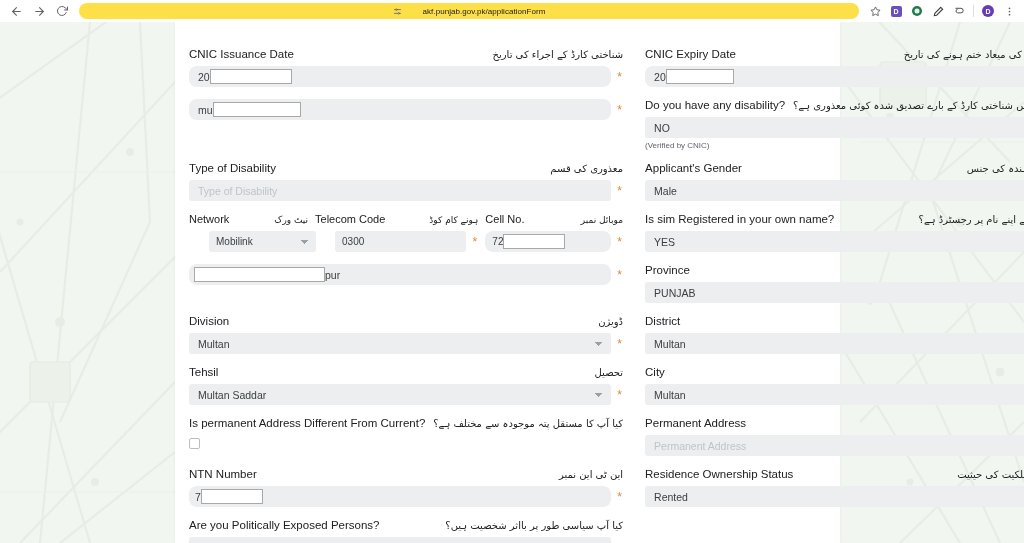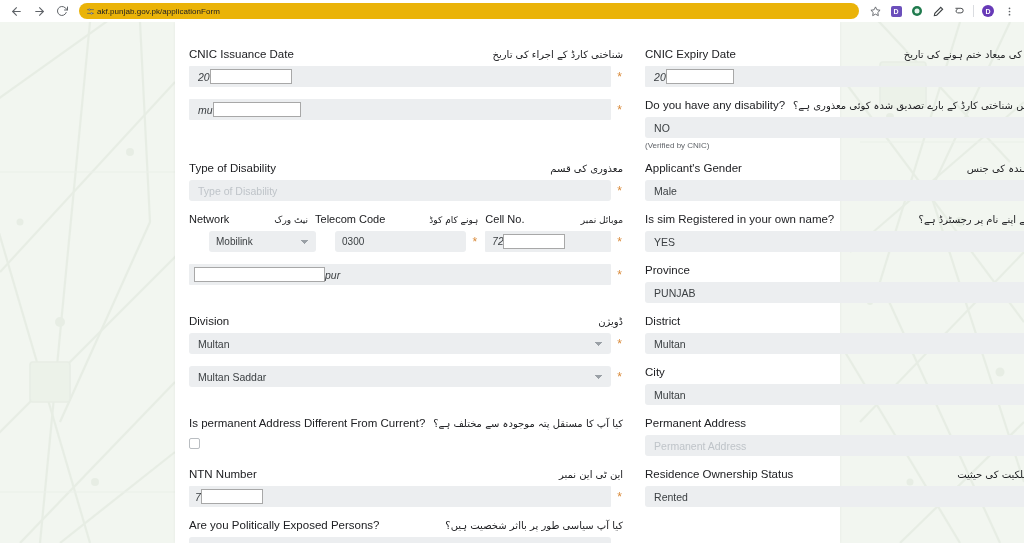--- a/index.html
+++ b/index.html
@@ -25,28 +25,29 @@
   .nav-btn {
     width: 20px; height: 20px;
     display: flex; align-items: center; justify-content: center;
     color: #5f6368;
     flex: 0 0 auto;
   }
   .nav-btn svg { display: block; }
   .omnibox {
     flex: 1 1 auto;
     height: 16px;
-    background: #eab308;
+    background: #fde047;
     border-radius: 8px;
     display: flex;
     align-items: center;
     padding: 0 7px;
-    gap: 2px;
+    gap: 21px;
     margin: 0 4px;
     min-width: 0;
+    justify-content: center;
   }
   .omnibox .site-icon { flex: 0 0 auto; display:flex; align-items:center; }
   .omnibox .url {
     font-size: 8px;
     color: #202124;
     white-space: nowrap;
     overflow: hidden;
     text-overflow: ellipsis;
     letter-spacing: 0.05px;
   }
@@ -169,29 +170,28 @@
     padding-right: 20px;
   }
   .sel-wrap { position: relative; flex: 1 1 auto; min-width: 0; }
 
   
   .inp-overlay {
     position: relative;
     flex: 1 1 auto;
     height: 21px;
     background: #eceef0;
-    border-radius: 1px;
+    border-radius: 8px;
     display: flex;
     align-items: center;
     padding-left: 9px;
     font-size: 10.5px;
     color: #3c4043;
     min-width: 0;
     overflow: hidden;
-    font-style: italic;
   }
   .inp-overlay .ovl-text { flex: 0 0 auto; white-space: nowrap; }
   .ovl-box {
     height: 15px;
     background: #ffffff;
     border: 1px solid #a8a8a8;
     flex: 0 0 auto;
   }
   .ovl-after { flex: 0 0 auto; white-space: nowrap; }
 
@@ -553,20 +553,24 @@
           <div class="sel-wrap">
             <select class="sel">
               <option>Multan</option>
             </select>
           </div>
 
         </div>
       </div>
 
       <div class="field span-left">
+        <div class="label-row">
+          <span class="lbl-en">Tehsil</span>
+          <span class="lbl-ur">تحصیل</span>
+        </div>
         <div class="ctrl-row">
           <div class="sel-wrap">
             <select class="sel">
               <option>Multan Saddar</option>
             </select>
           </div>
           <span class="req">*</span>
         </div>
       </div>
 

